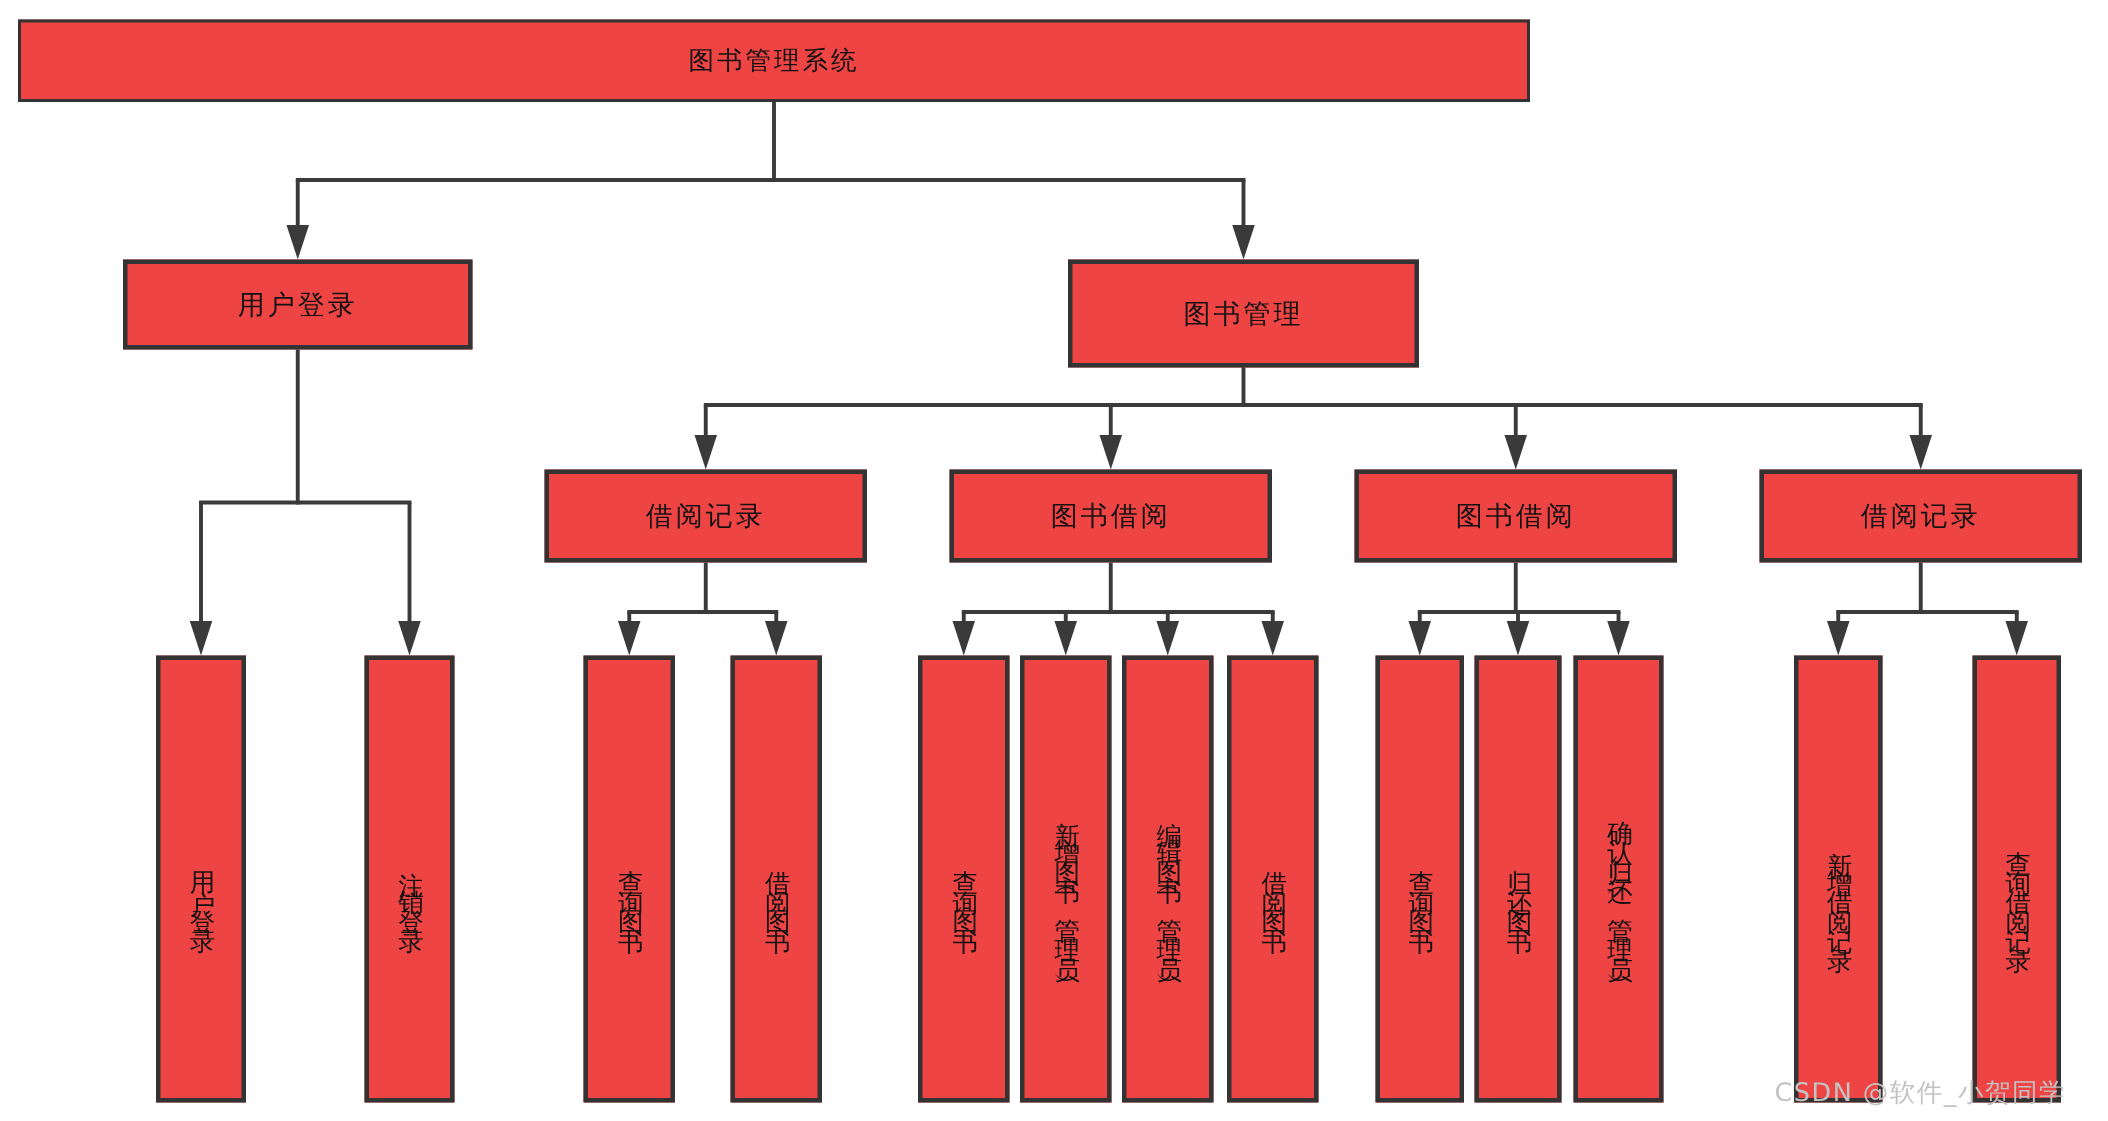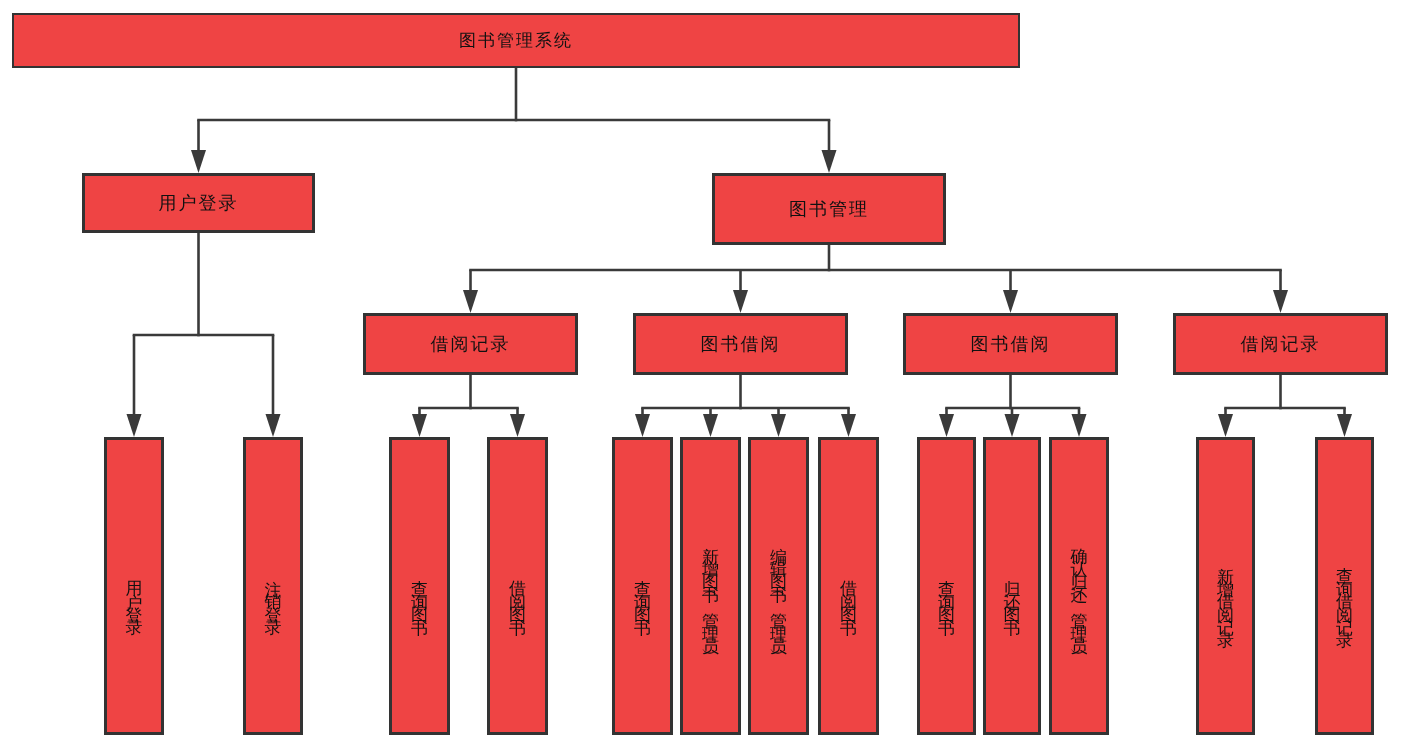--- a/index.html
+++ b/index.html
@@ -102,20 +102,21 @@
       <polygon points="1004.5,414 1019.5,414 1012,437" fill="#3a3a3a"></polygon>
       <line x1="1079" y1="408" x2="1079" y2="425" stroke="#3a3a3a" stroke-width="2.6"></line>
       <polygon points="1071.5,414 1086.5,414 1079,437" fill="#3a3a3a"></polygon>
       <line x1="1280.5" y1="375" x2="1280.5" y2="409.3" stroke="#3a3a3a" stroke-width="2.6"></line>
       <line x1="1224.2" y1="408" x2="1345.8" y2="408" stroke="#3a3a3a" stroke-width="2.6"></line>
       <line x1="1225.5" y1="408" x2="1225.5" y2="425" stroke="#3a3a3a" stroke-width="2.6"></line>
       <polygon points="1218,414 1233,414 1225.5,437" fill="#3a3a3a"></polygon>
       <line x1="1344.5" y1="408" x2="1344.5" y2="425" stroke="#3a3a3a" stroke-width="2.6"></line>
       <polygon points="1337,414 1352,414 1344.5,437" fill="#3a3a3a"></polygon>
     </svg>
+  <div id="watermark">CSDN @软件_小贺同学</div>
 <div class="node root" style="left: 12px; top: 13px; width: 1008px; height: 55px;">
       <span class="lbl">图书管理系统</span>
     </div>
     <div class="node" style="left: 82px; top: 173px; width: 233px; height: 60px;">
       <span class="lbl">用户登录</span>
     </div>
     <div class="node" style="left: 712px; top: 173px; width: 234px; height: 72px;">
       <span class="lbl">图书管理</span>
     </div>
     <div class="node" style="left: 363px; top: 313px; width: 215px; height: 62px;">

